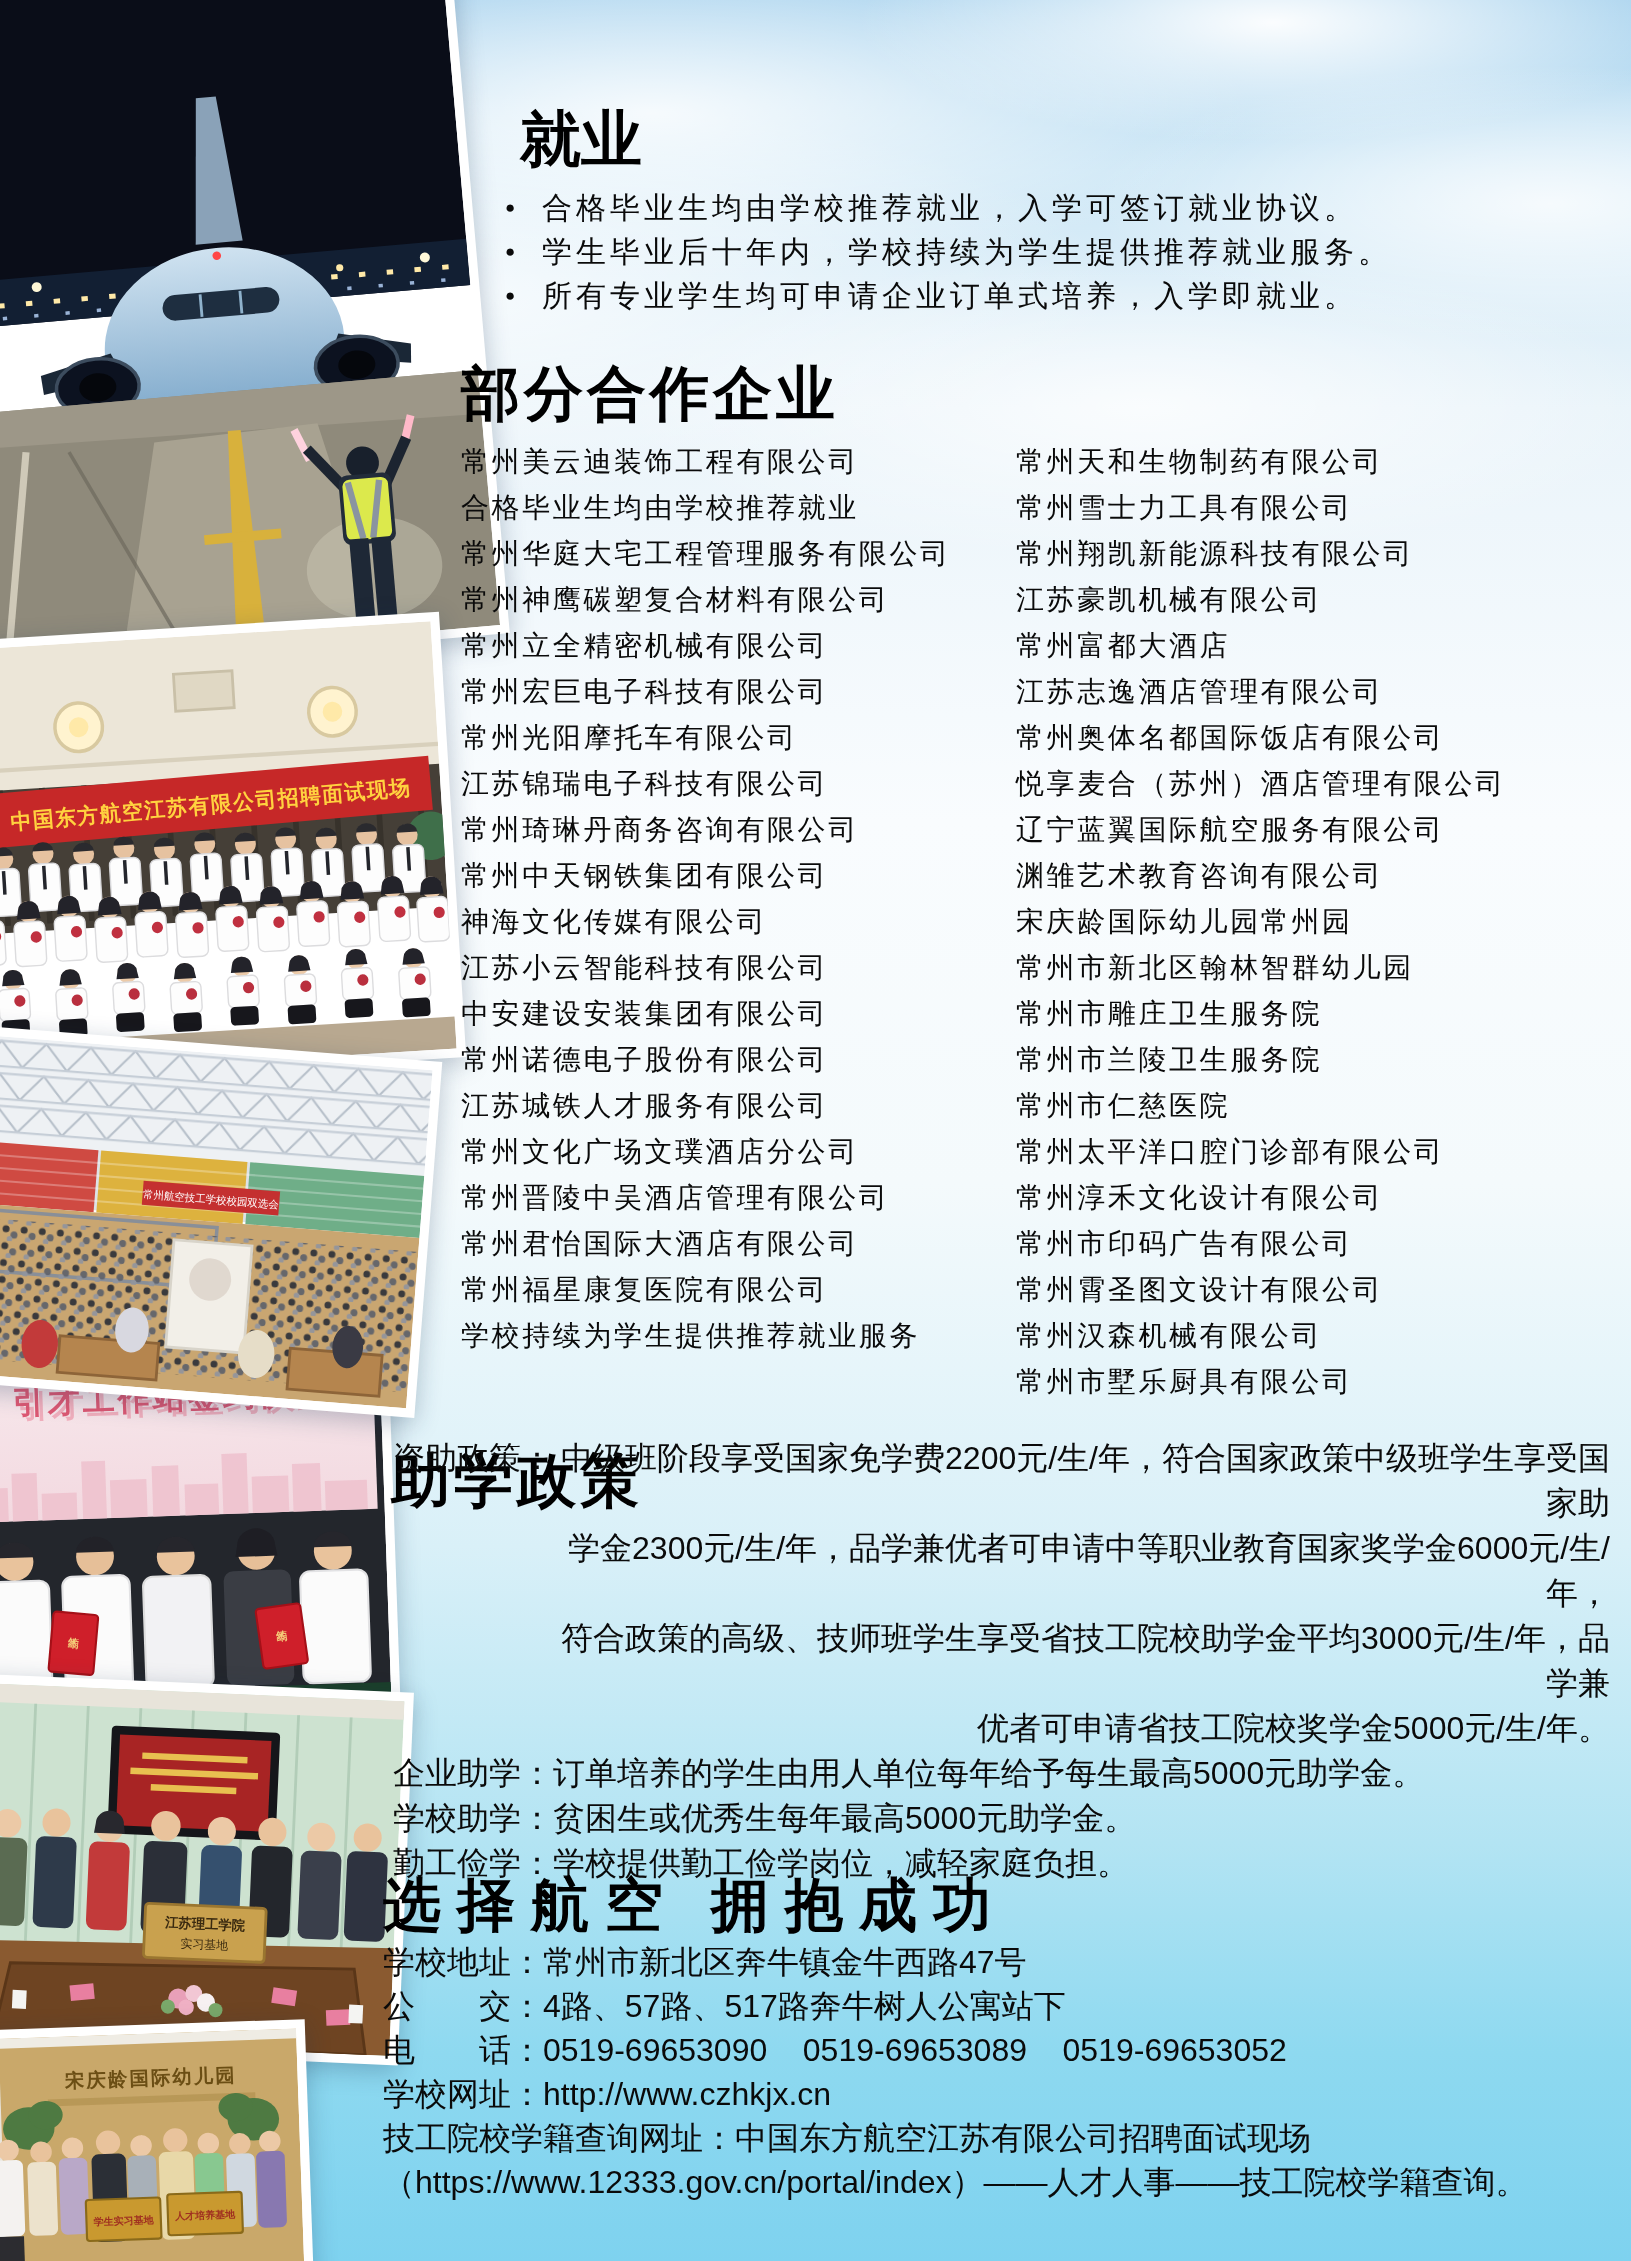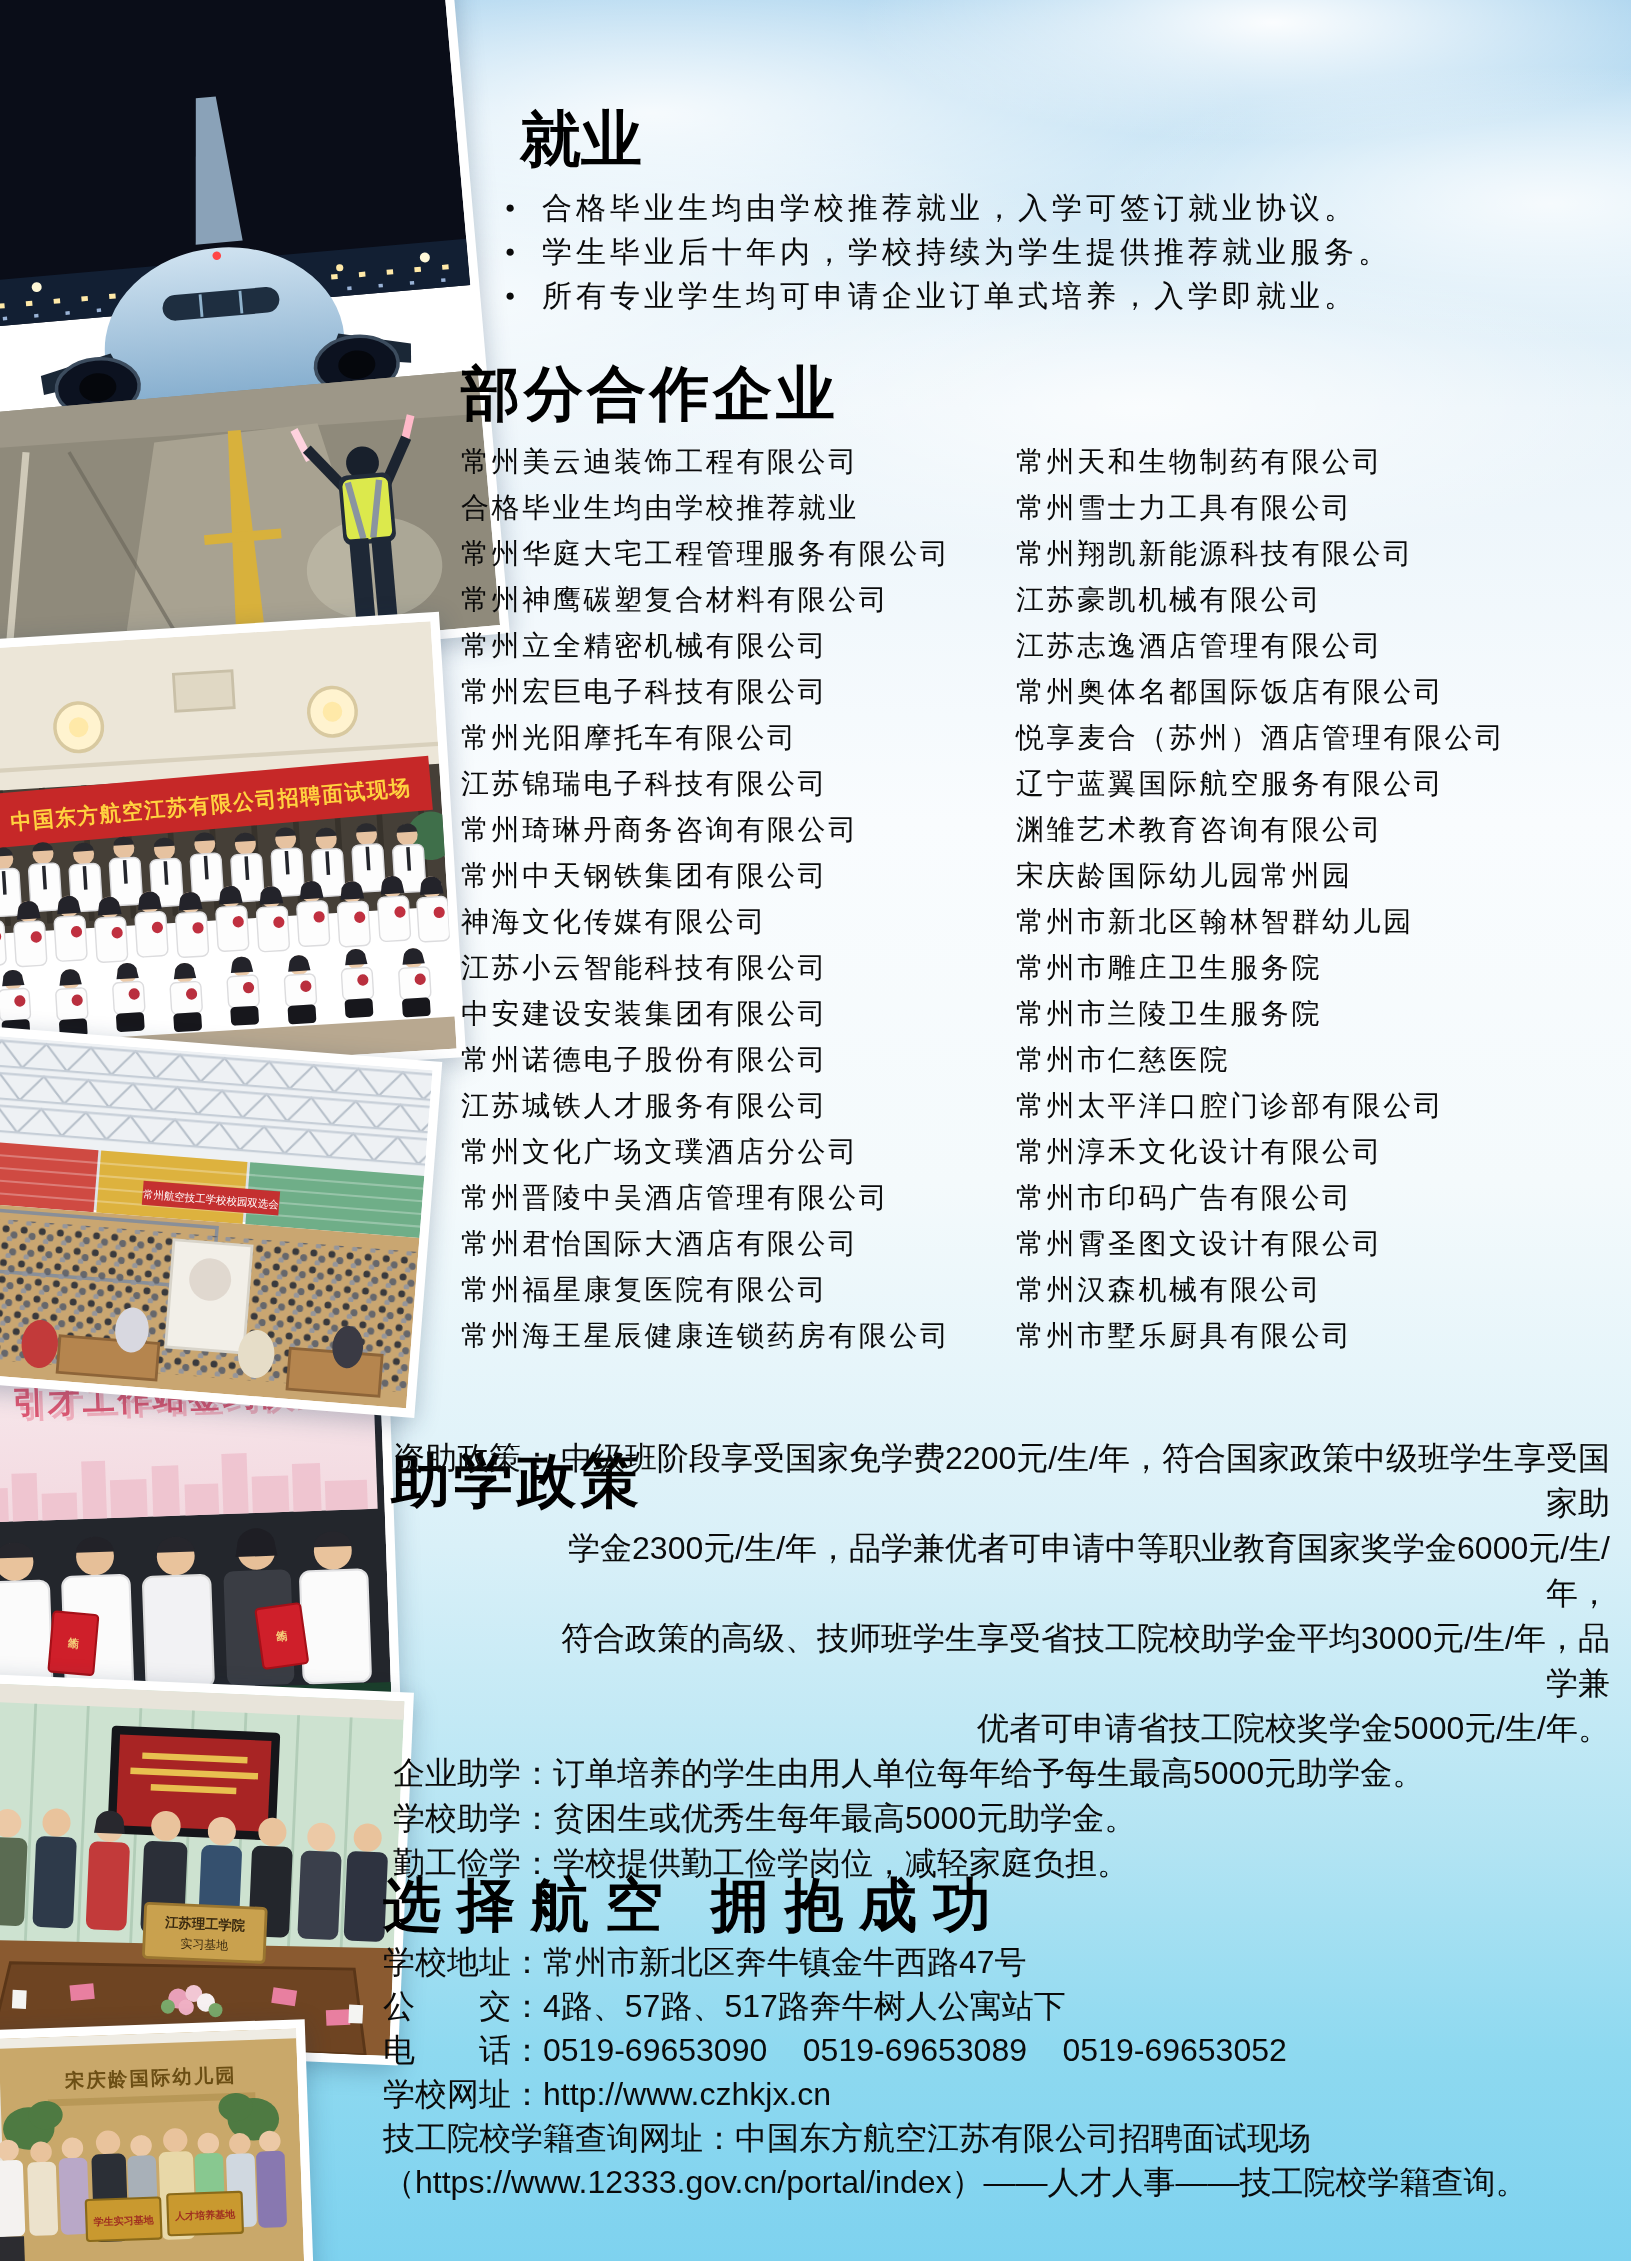--- a/index.html
+++ b/index.html
@@ -404,27 +404,28 @@
       <li>常州中天钢铁集团有限公司</li>
       <li>神海文化传媒有限公司</li>
       <li>江苏小云智能科技有限公司</li>
       <li>中安建设安装集团有限公司</li>
       <li>常州诺德电子股份有限公司</li>
       <li>江苏城铁人才服务有限公司</li>
       <li>常州文化广场文璞酒店分公司</li>
       <li>常州晋陵中吴酒店管理有限公司</li>
       <li>常州君怡国际大酒店有限公司</li>
       <li>常州福星康复医院有限公司</li>
-      <li>常州海王星辰健康连锁药房有限公司</li>
+      <li>学校持续为学生提供推荐就业服务</li>
     </ul>
   <ul class="sec company-col" id="partners-right">
       <li>常州天和生物制药有限公司</li>
       <li>常州雪士力工具有限公司</li>
       <li>常州翔凯新能源科技有限公司</li>
       <li>江苏豪凯机械有限公司</li>
+      <li>常州富都大酒店</li>
       <li>江苏志逸酒店管理有限公司</li>
       <li>常州奥体名都国际饭店有限公司</li>
       <li>悦享麦合（苏州）酒店管理有限公司</li>
       <li>辽宁蓝翼国际航空服务有限公司</li>
       <li>渊雏艺术教育咨询有限公司</li>
       <li>宋庆龄国际幼儿园常州园</li>
       <li>常州市新北区翰林智群幼儿园</li>
       <li>常州市雕庄卫生服务院</li>
       <li>常州市兰陵卫生服务院</li>
       <li>常州市仁慈医院</li>

